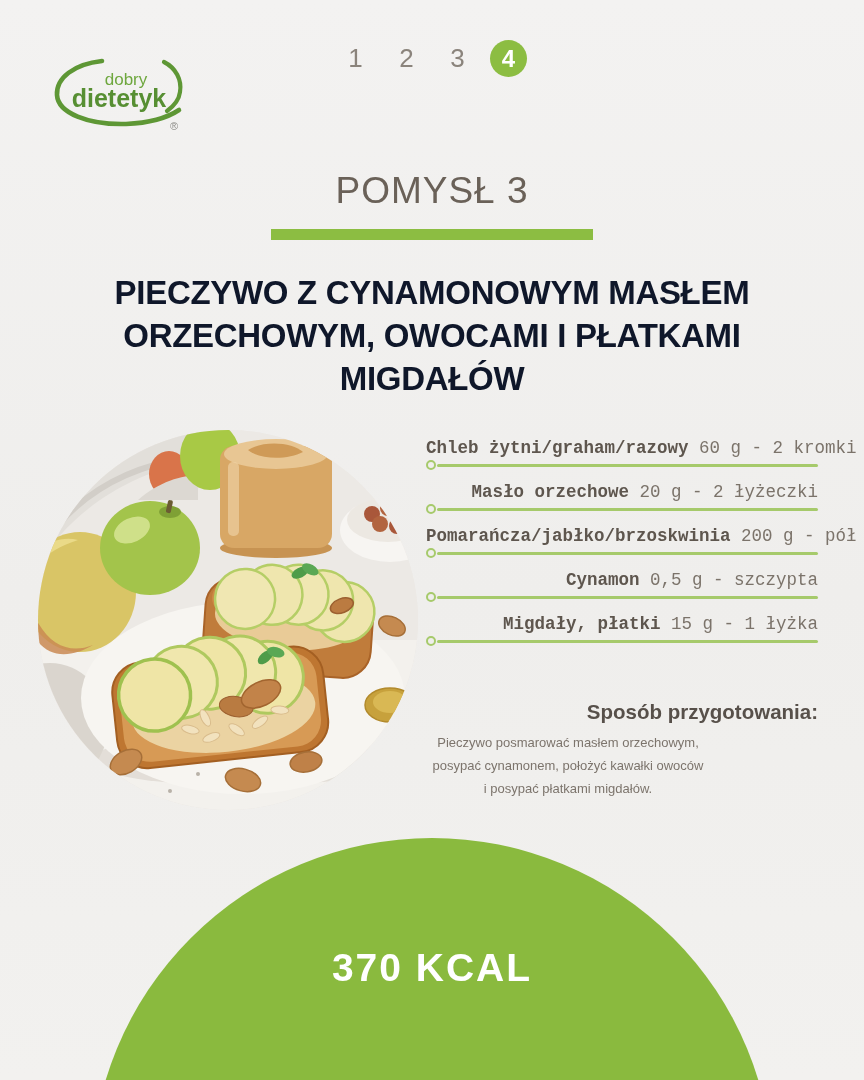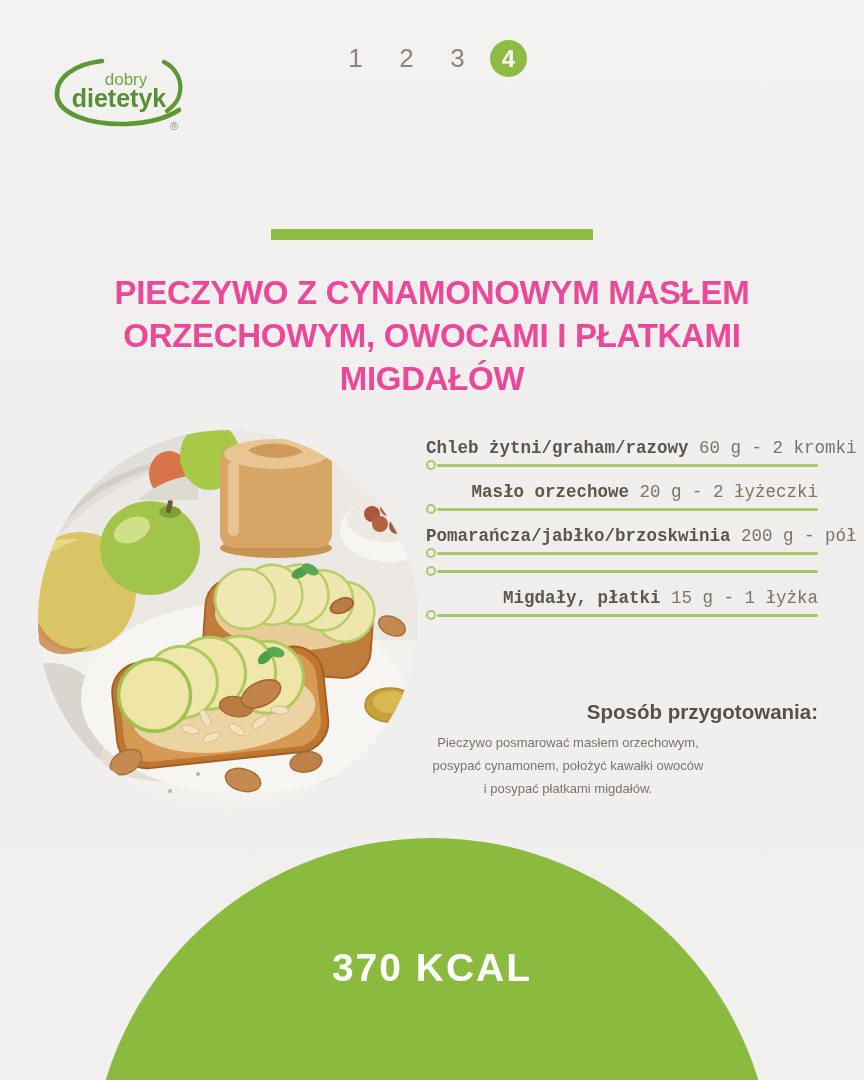--- a/index.html
+++ b/index.html
@@ -18,21 +18,21 @@
     font-size:26px;color:#8b847c;}
   .page-num.active{background:#8cbd42;border-radius:50%;color:#ffffff;font-weight:bold;font-size:24px;}
 
   
   .title{position:absolute;left:0;top:170px;width:864px;text-align:center;
     font-size:37px;letter-spacing:1px;color:#6a6158;font-weight:400;}
   .title-bar{position:absolute;left:271px;top:229px;width:322px;height:11px;background:#8cbd42;}
 
   
   .heading{position:absolute;left:20px;top:271px;width:824px;text-align:center;
-    color:#ec4899;font-weight:bold;font-size:33px;line-height:43px;letter-spacing:-0.3px;}
+    color:#0f172a;font-weight:bold;font-size:33px;line-height:43px;letter-spacing:-0.3px;}
 
   
   .photo{position:absolute;left:38px;top:430px;width:380px;height:380px;border-radius:50%;
     overflow:hidden;background:#ece9e5;}
   .photo svg{display:block;}
 
   
   .ingredients{position:absolute;right:46px;top:438px;width:392px;}
   .ing-row{margin-bottom:15px;}
   .ing-text{text-align:right;font-size:17.5px;line-height:20px;color:#7b736a;white-space:nowrap;font-family:Liberation Mono, monospace;}
@@ -66,20 +66,21 @@
     <text x="126" y="76" text-anchor="middle" font-size="11" fill="#8c8c87">®</text>
   </svg>
 
   <div class="pagination">
     <div class="page-num">1</div>
     <div class="page-num">2</div>
     <div class="page-num">3</div>
     <div class="page-num active">4</div>
   </div>
 
+  <div class="title">POMYSŁ 3</div>
   <div class="title-bar"></div>
 
   <div class="heading">
     <div>PIECZYWO Z CYNAMONOWYM MASŁEM</div>
     <div>ORZECHOWYM, OWOCAMI I PŁATKAMI</div>
     <div>MIGDAŁÓW</div>
   </div>
 
   <div class="photo">
     <svg width="380" height="380" viewBox="0 0 380 380">
@@ -183,20 +184,21 @@
           <span class="dot"></span>
         </div>
     </div>
     <div class="ing-row">
       <div class="ing-text"><b>Pomarańcza/jabłko/brzoskwinia</b> <span>200 g - pół sztuki</span></div>
       <div class="ing-line">
           <span class="dot"></span>
         </div>
     </div>
     <div class="ing-row">
+      <div class="ing-text"><b>Cynamon</b> <span>0,5 g - szczypta</span></div>
       <div class="ing-line">
           <span class="dot"></span>
         </div>
     </div>
     <div class="ing-row">
       <div class="ing-text"><b>Migdały, płatki</b> <span>15 g - 1 łyżka</span></div>
       <div class="ing-line">
           <span class="dot"></span>
         </div>
     </div>

